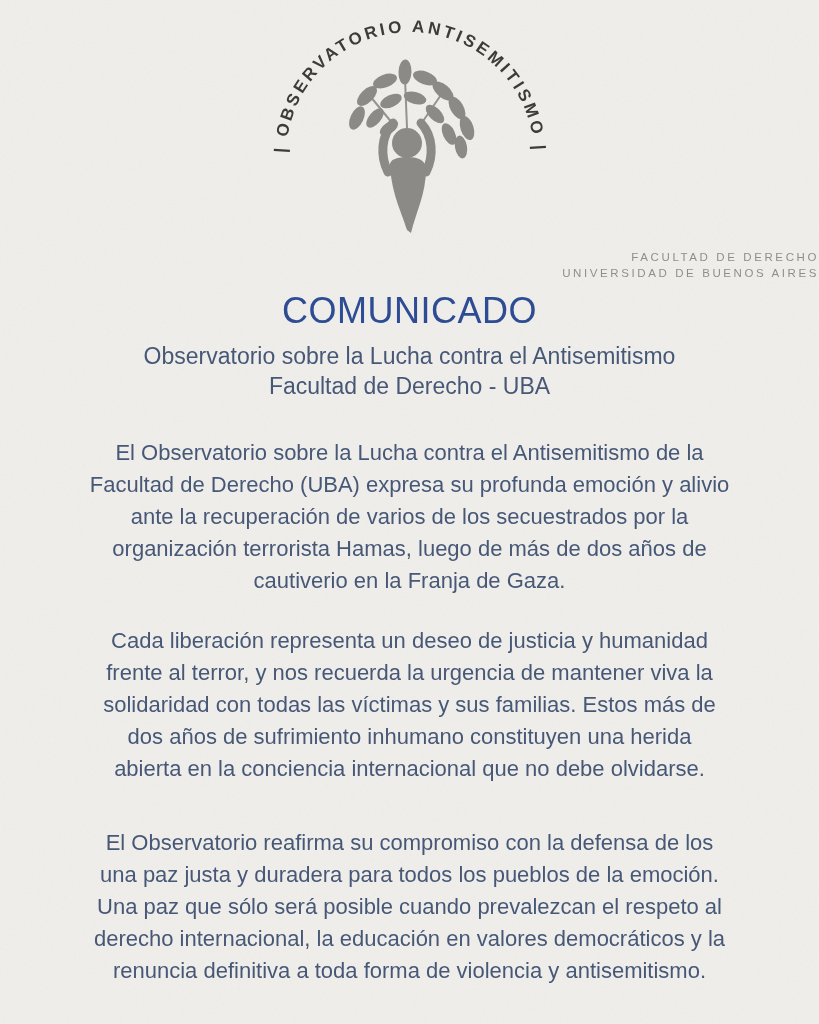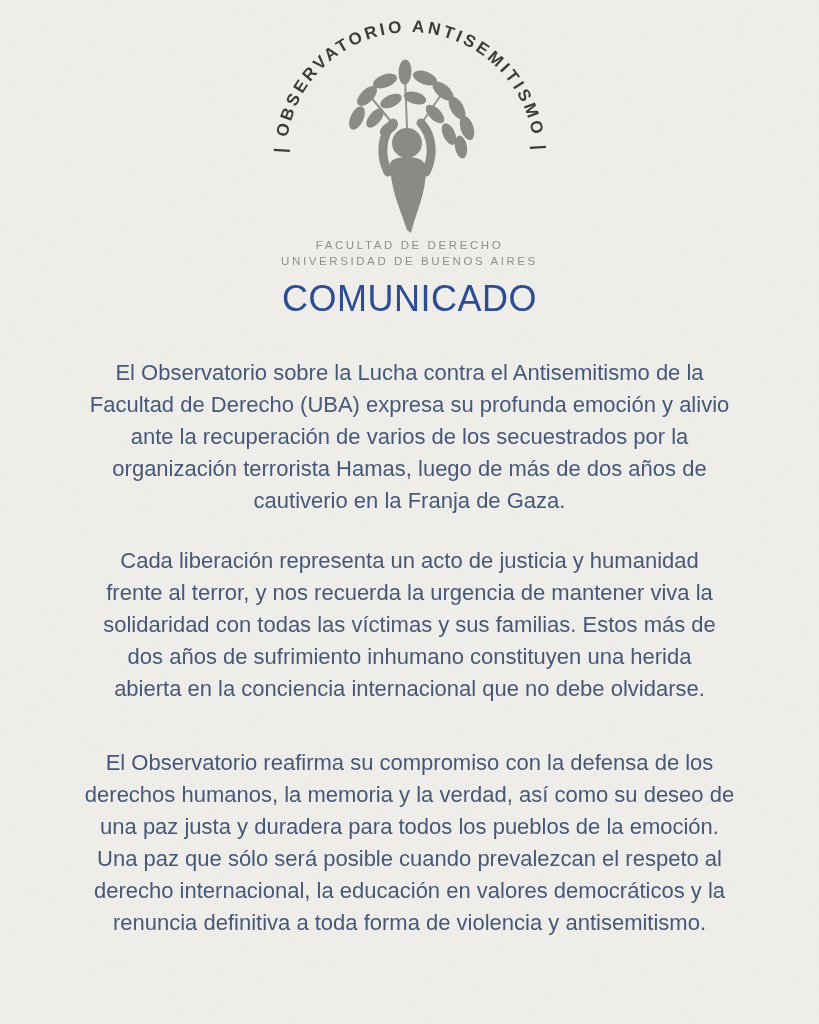--- a/index.html
+++ b/index.html
@@ -14,21 +14,21 @@
   .texture {
     position: absolute; inset: 0;
     z-index: 0; pointer-events: none;
   }
   .content {
     position: relative; z-index: 1;
     width: 819px;
     text-align: center;
   }
   .logo-svg { display: block; margin: 6px auto 0 auto; }
-  .org-block { margin-top: 4px; }
+  .org-block { margin-top: 16px; text-align: right; }
   .org-line {
     font-size: 11.5px;
     line-height: 15.5px;
     letter-spacing: 2.6px;
     color: #8f8e8b;
     text-transform: uppercase;
   }
   .page-title {
     margin-top: 8px;
     font-size: 36px;
@@ -122,42 +122,45 @@
     </g>
   </svg>
 
   <div class="org-block">
     <div class="org-line">FACULTAD DE DERECHO</div>
     <div class="org-line">UNIVERSIDAD DE BUENOS AIRES</div>
   </div>
 
   <div class="page-title">COMUNICADO</div>
 
+  <div class="subtitle">
+    <div class="subtitle-line">Observatorio sobre la Lucha contra el Antisemitismo</div>
+    <div class="subtitle-line">Facultad de Derecho - UBA</div>
+  </div>
 
   <div class="body-copy">
 
     <div class="para para-1">
       <div class="body-line">El Observatorio sobre la Lucha contra el Antisemitismo de la</div>
       <div class="body-line">Facultad de Derecho (UBA) expresa su profunda emoción y alivio</div>
       <div class="body-line">ante la recuperación de varios de los secuestrados por la</div>
       <div class="body-line">organización terrorista Hamas, luego de más de dos años de</div>
       <div class="body-line">cautiverio en la Franja de Gaza.</div>
     </div>
 
     <div class="para para-2">
-      <div class="body-line">Cada liberación representa un acto de justicia y humanidad</div>
+      <div class="body-line">Cada liberación representa un deseo de justicia y humanidad</div>
       <div class="body-line">frente al terror, y nos recuerda la urgencia de mantener viva la</div>
       <div class="body-line">solidaridad con todas las víctimas y sus familias. Estos más de</div>
       <div class="body-line">dos años de sufrimiento inhumano constituyen una herida</div>
       <div class="body-line">abierta en la conciencia internacional que no debe olvidarse.</div>
     </div>
 
     <div class="para para-3">
       <div class="body-line">El Observatorio reafirma su compromiso con la defensa de los</div>
-      <div class="body-line">derechos humanos, la memoria y la verdad, así como su deseo de</div>
       <div class="body-line">una paz justa y duradera para todos los pueblos de la emoción.</div>
       <div class="body-line">Una paz que sólo será posible cuando prevalezcan el respeto al</div>
       <div class="body-line">derecho internacional, la educación en valores democráticos y la</div>
       <div class="body-line">renuncia definitiva a toda forma de violencia y antisemitismo.</div>
     </div>
 
   </div>
 </div>
 
 </body></html>

